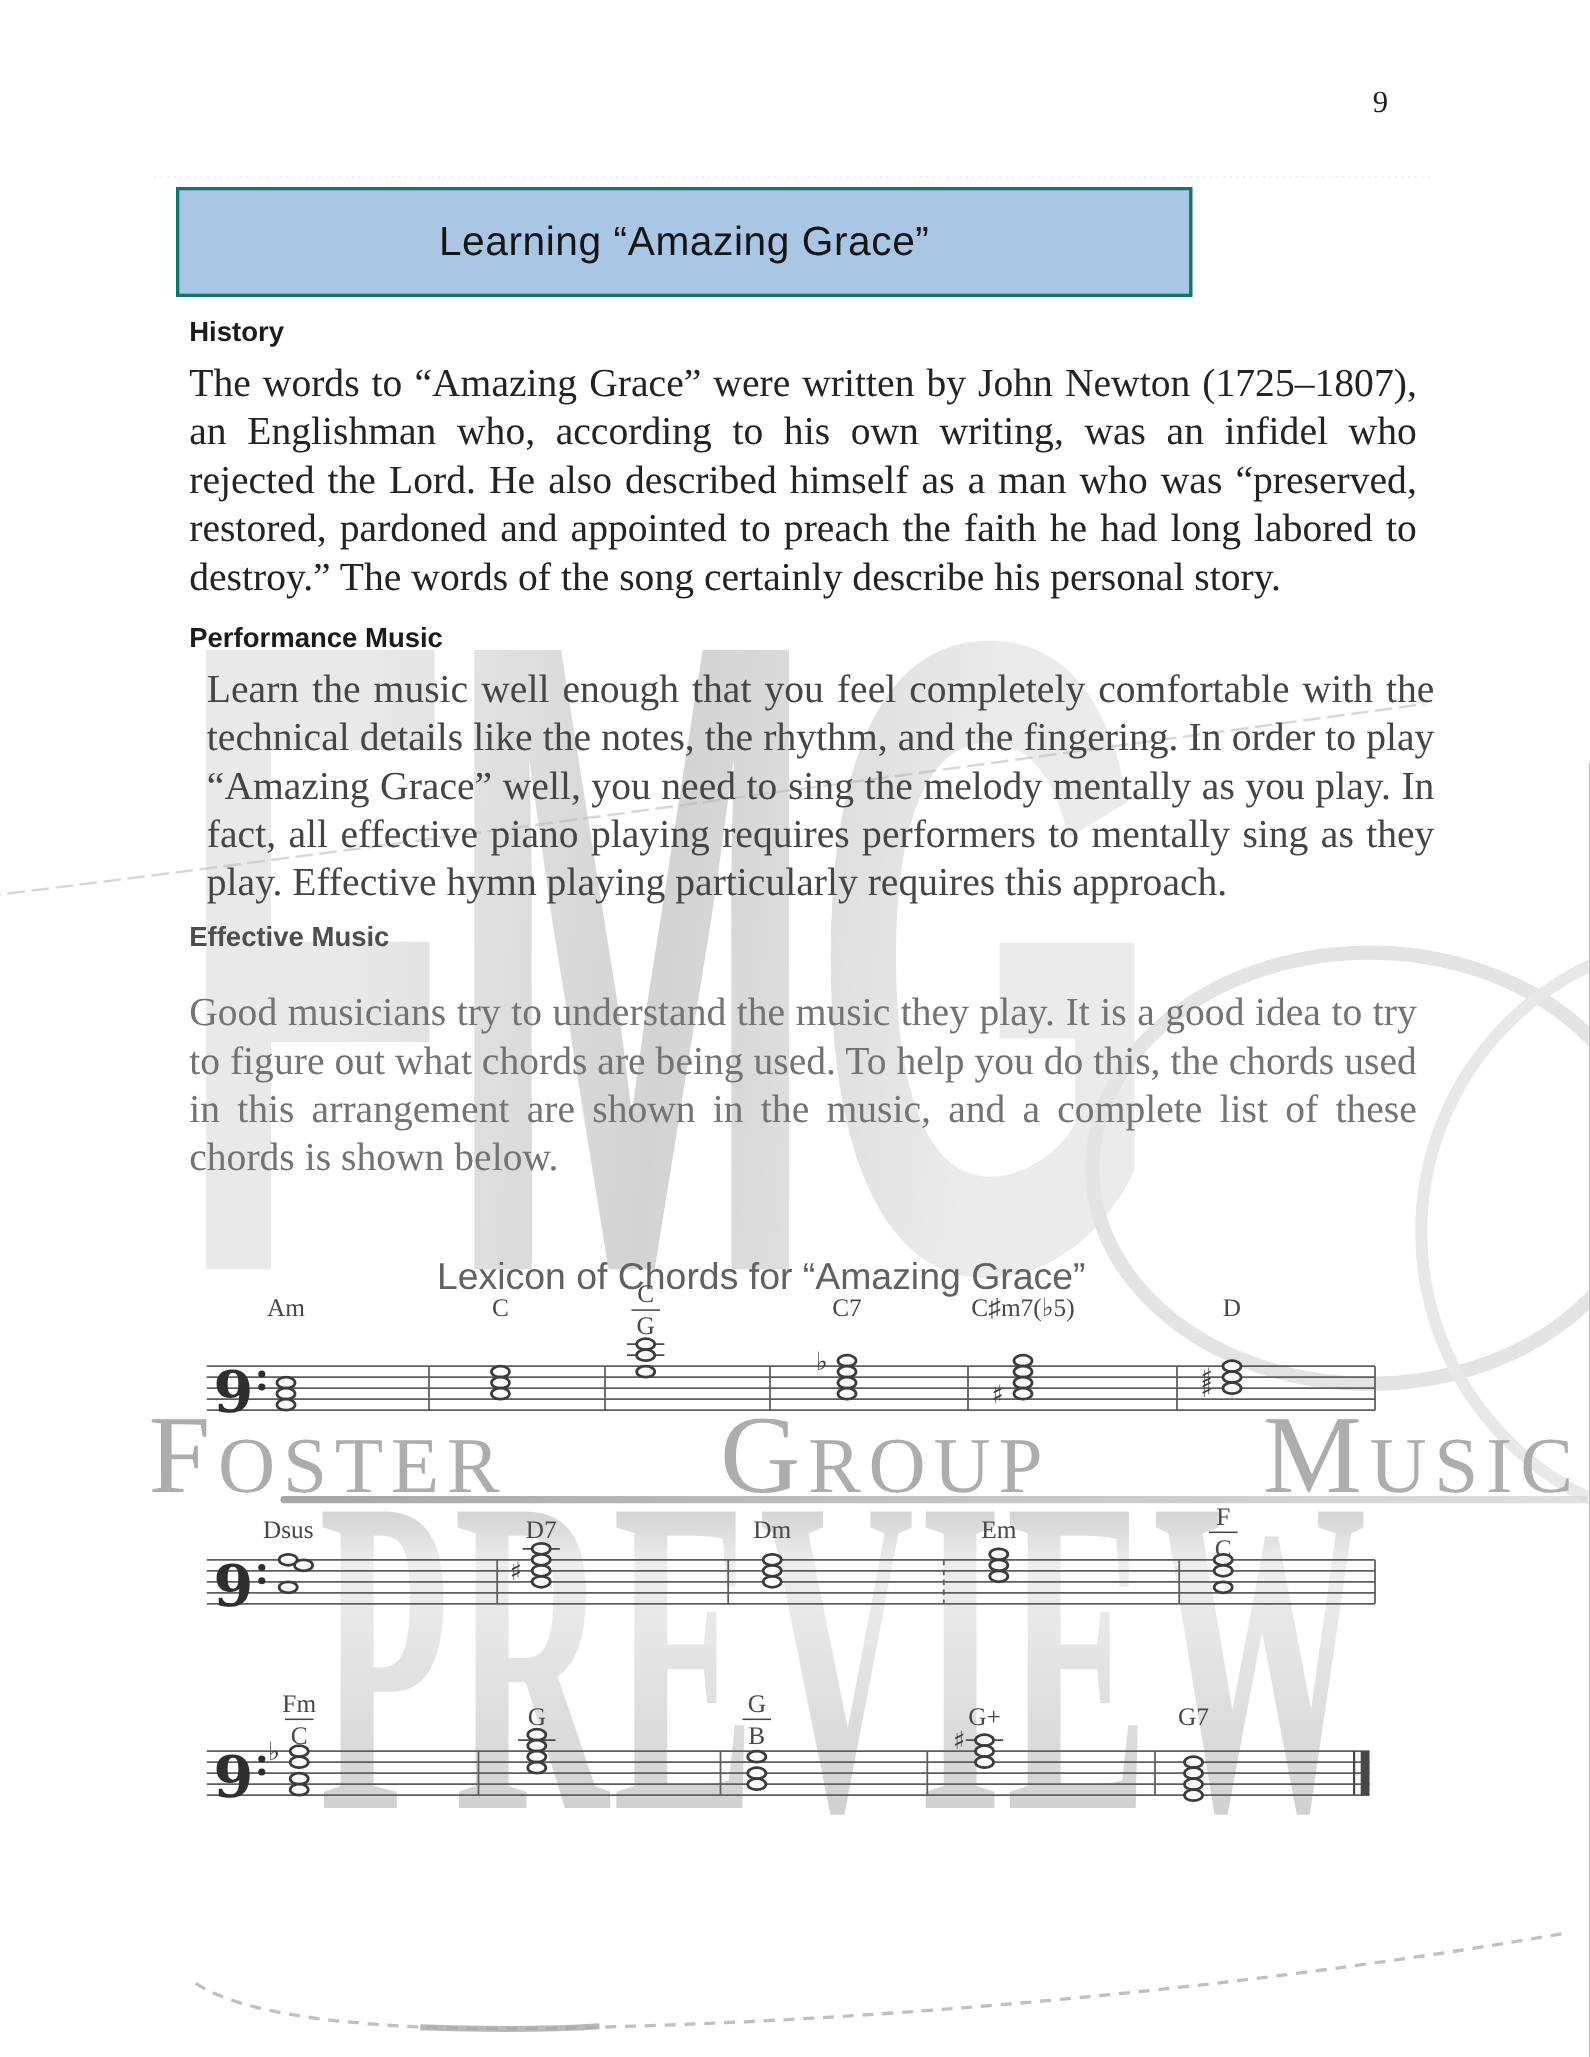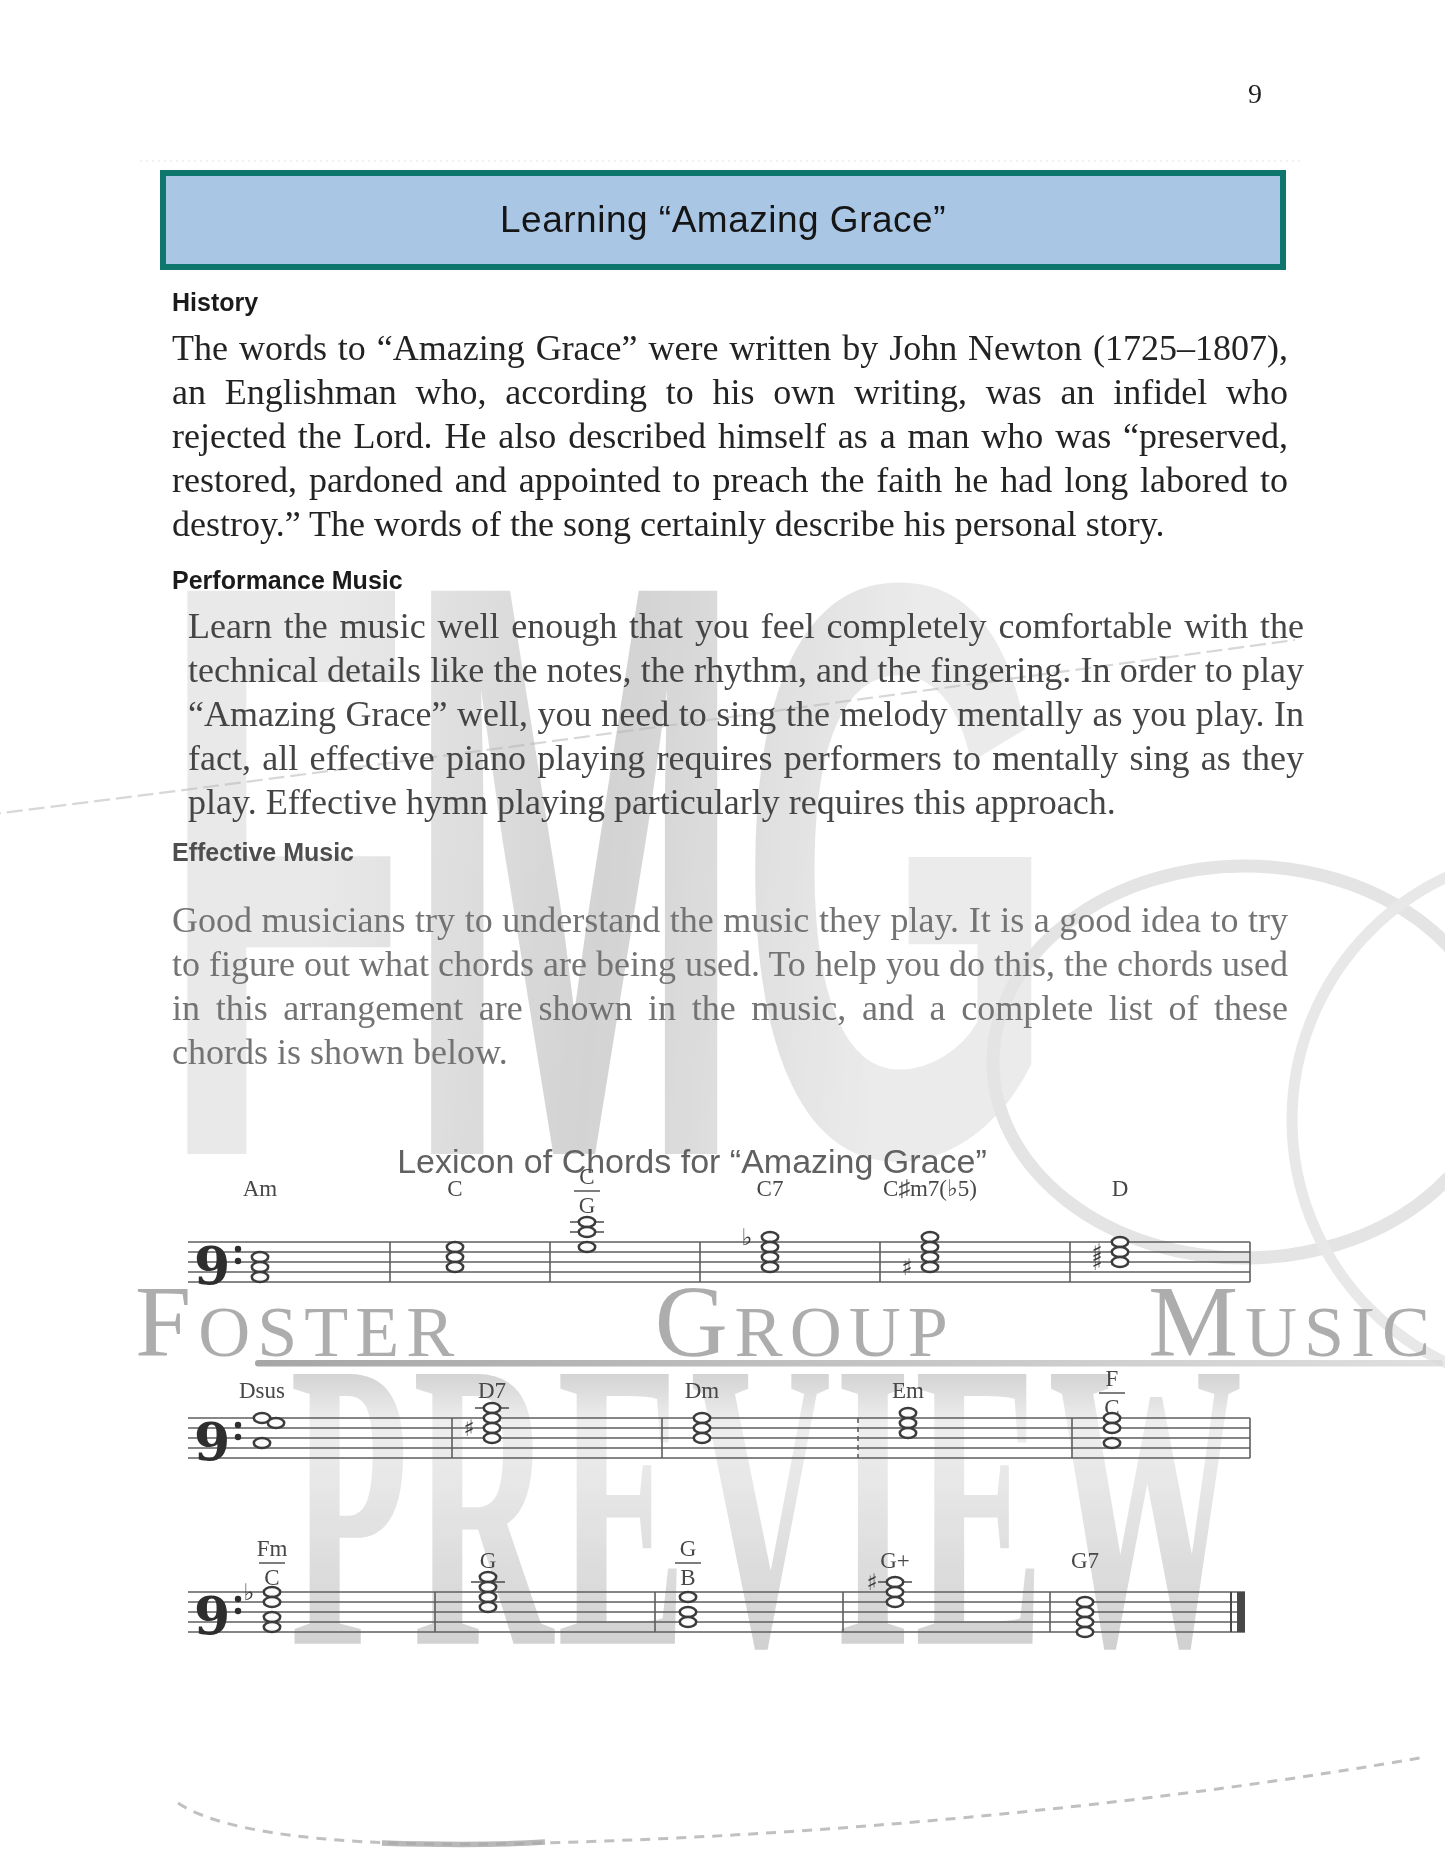--- a/index.html
+++ b/index.html
@@ -33,22 +33,22 @@
     transform:scale(0.67,1.42); transform-origin:0 0;
     color:#c6c6c6; opacity:.85;
     background:linear-gradient(180deg,#9e9e9e 0%,#ececec 30%,#d4d4d4 70%,#bdbdbd 100%);
     -webkit-background-clip:text; background-clip:text; -webkit-text-fill-color:transparent;
   }
   svg.deco{position:absolute; left:0; top:0; z-index:1; pointer-events:none;}
   
   .content{position:absolute; z-index:2;}
   .page-number{left:1248px; top:78px; font-size:28px; color:#1f1f1f;}
   .title-box{
-    left:160px; top:170px; width:1126px; height:100px;
-    background:#a9c6e5; border:6px solid #0f766e; box-sizing:border-box;
+    left:160px; top:170px; width:924px; height:100px;
+    background:#a9c6e5; border:3px solid #0f766e; box-sizing:border-box;
     display:flex; align-items:center; justify-content:center;
   }
   .title-box span{
     font-family:"Liberation Sans", sans-serif; font-size:37px; color:#151515;
     letter-spacing:0.5px;
   }
   .sec-heading{
     left:172px; width:1116px;
     font-family:"Liberation Sans", sans-serif; font-weight:bold; font-size:25px;
     color:#1b1b1b;

